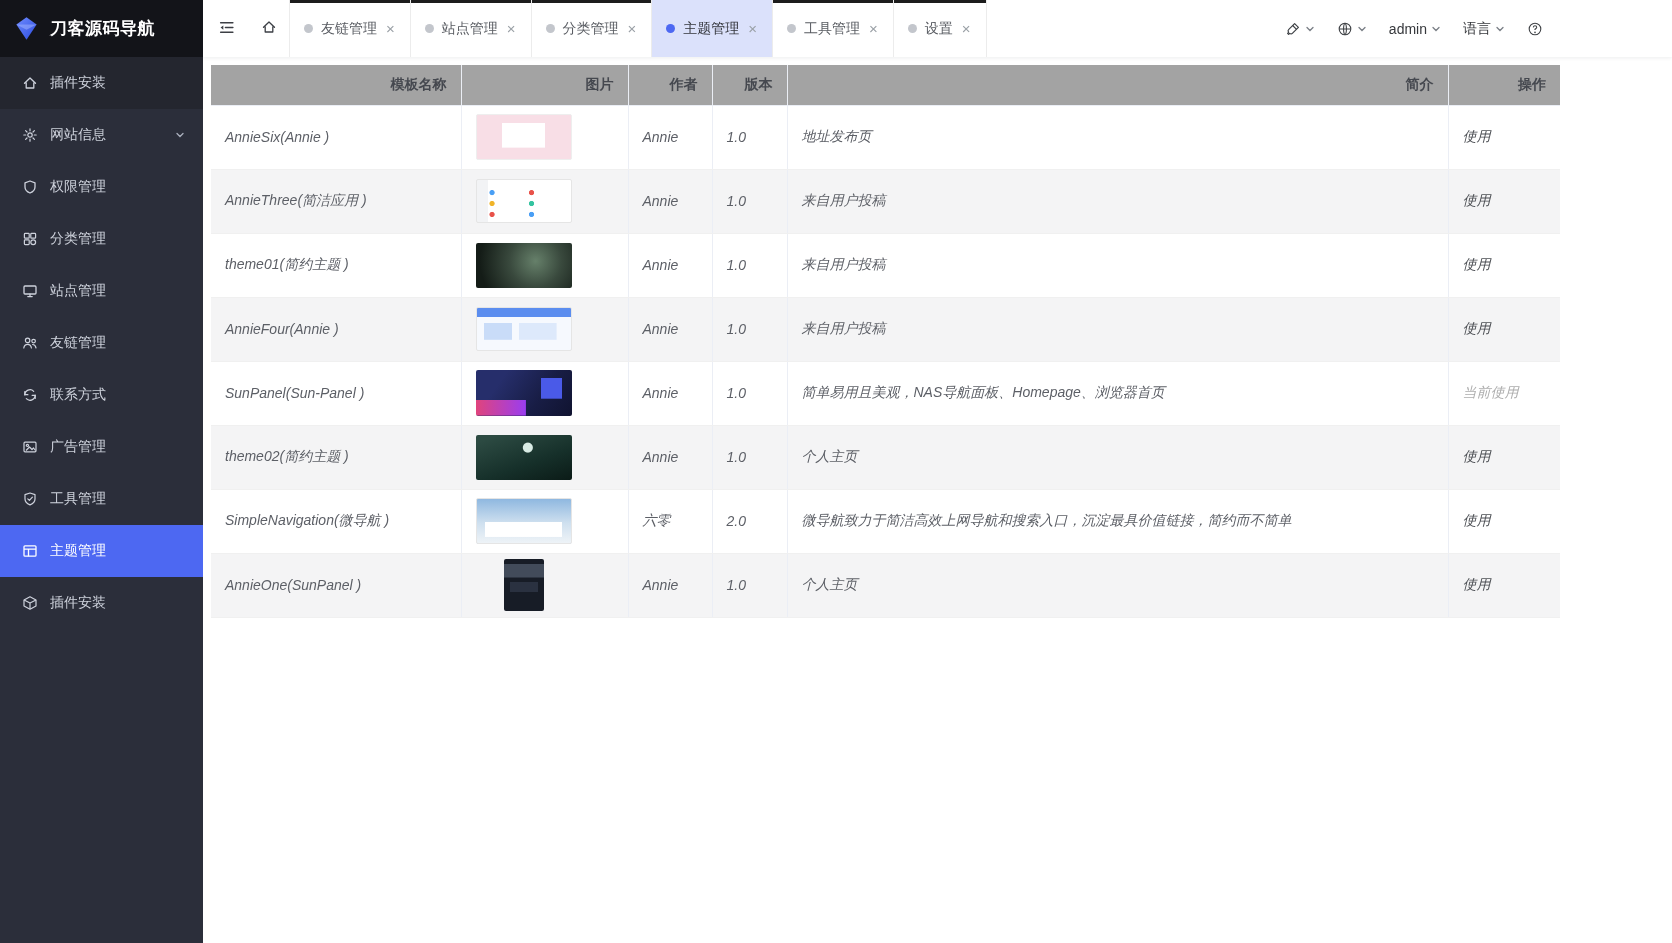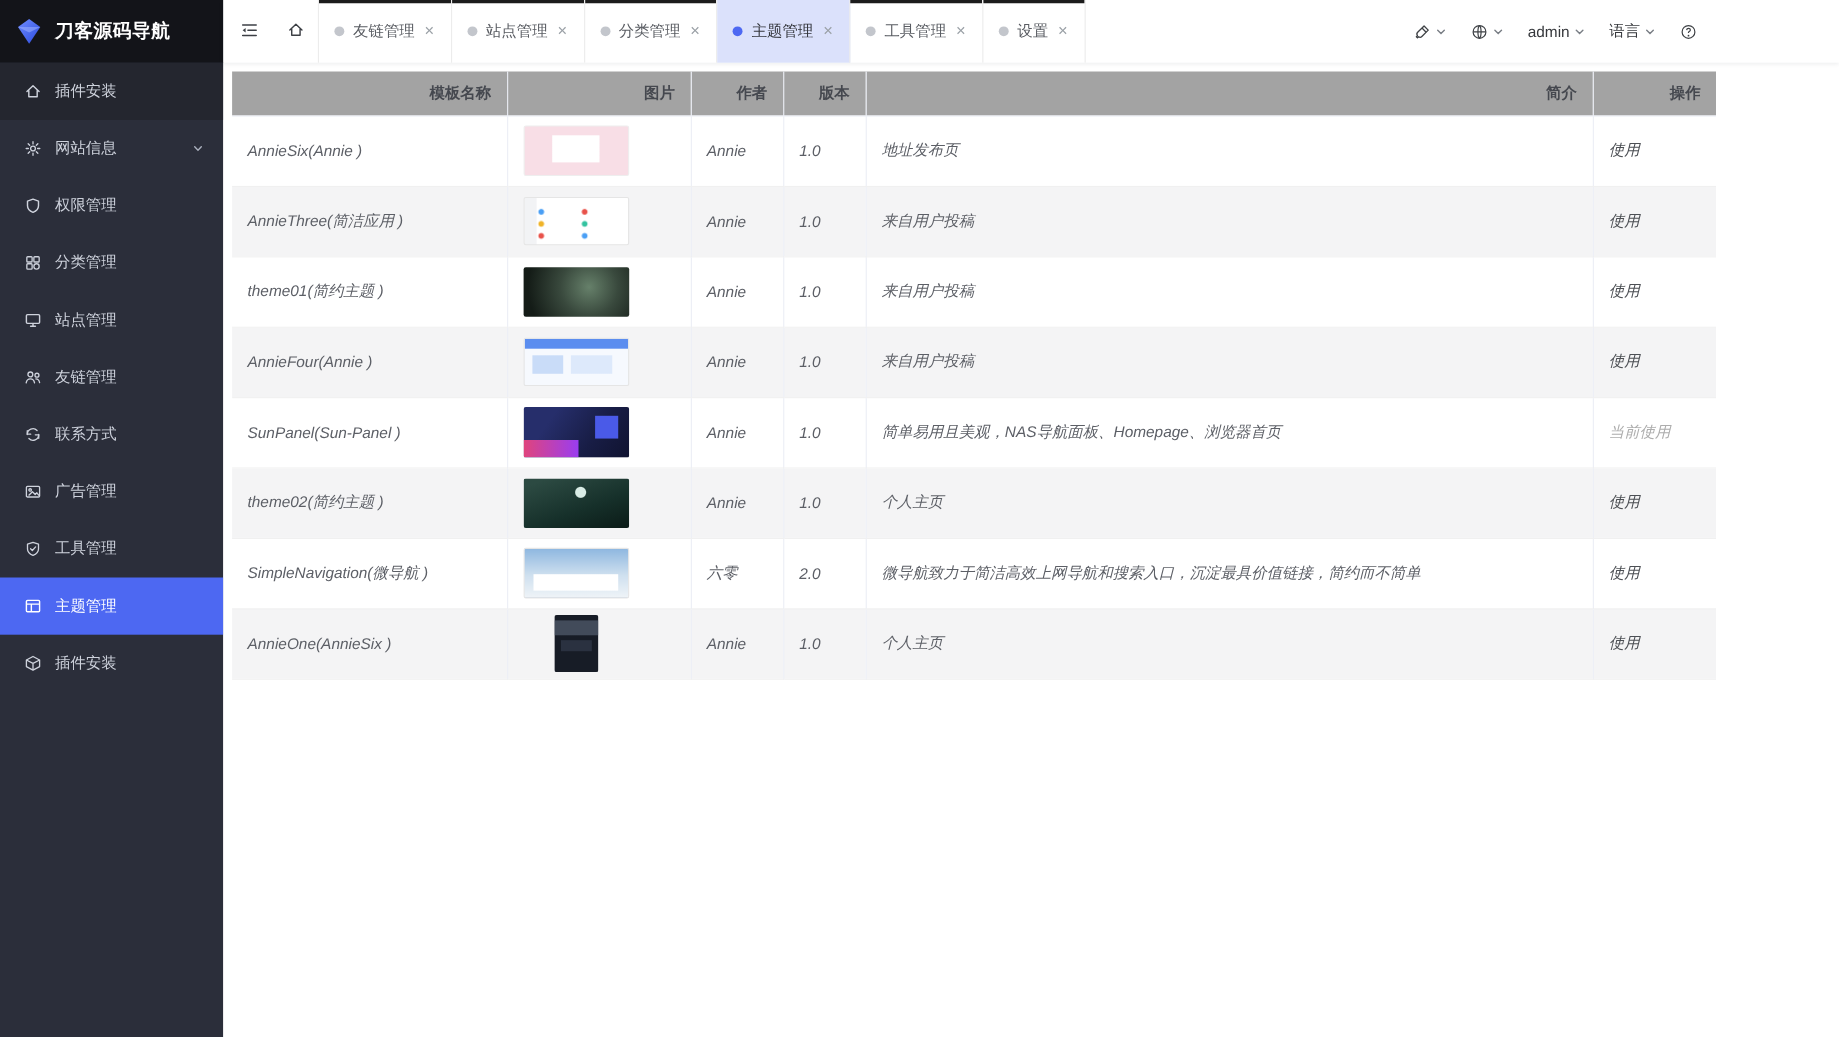--- a/index.html
+++ b/index.html
@@ -419,21 +419,21 @@
               </td>
               <td>六零</td>
               <td>2.0</td>
               <td>微导航致力于简洁高效上网导航和搜索入口，沉淀最具价值链接，简约而不简单</td>
               <td>
                 <span class="action">使用</span>
               </td>
             </tr>
 
             <tr>
-              <td>AnnieOne(AnnieSix )</td>
+              <td>AnnieOne(SunPanel )</td>
               <td>
                 <div class="thumb-wrap">
                   <div class="thumb" style="width:40px;height:52px;background:linear-gradient(#424b5a,#424b5a) 50% 12%/100% 26% no-repeat,linear-gradient(#2a3140,#2a3140) 50% 55%/70% 20% no-repeat,#171c26"></div>
                 </div>
               </td>
               <td>Annie</td>
               <td>1.0</td>
               <td>个人主页</td>
               <td>
                 <span class="action">使用</span>

